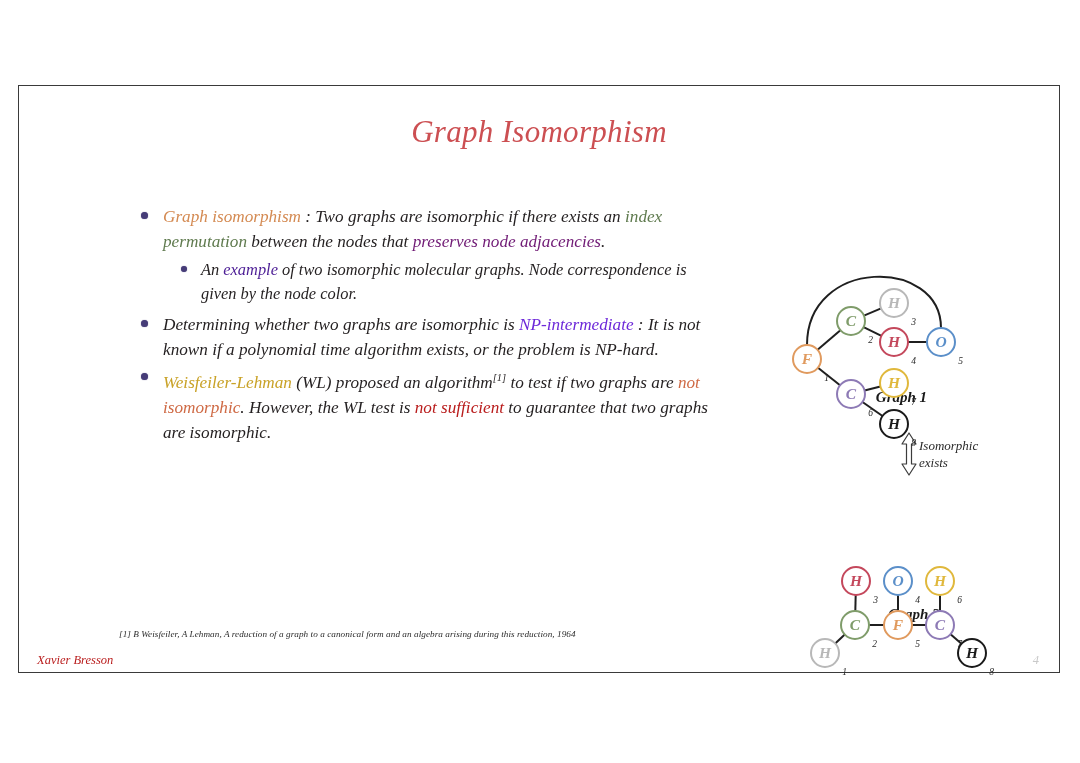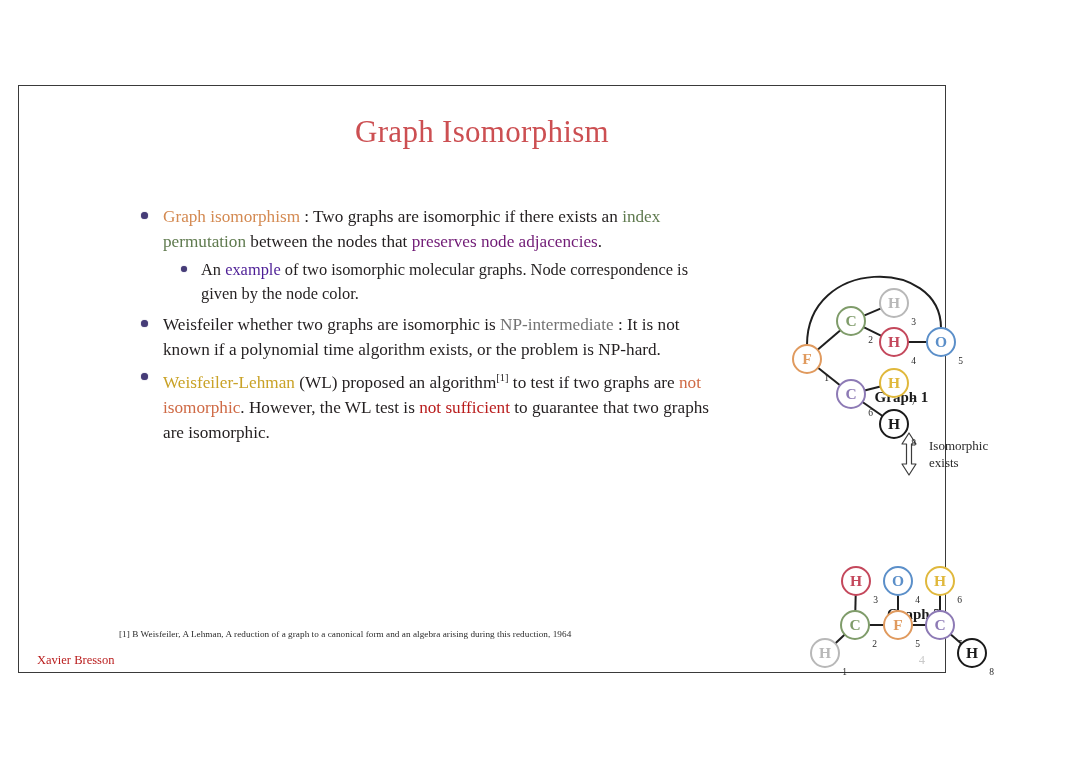--- a/index.html
+++ b/index.html
@@ -11,25 +11,26 @@
     width: 1080px;
     height: 763px;
     position: relative;
     font-family: "Liberation Serif", "DejaVu Serif", serif;
     overflow: hidden;
   }
   .slide {
     position: absolute;
     left: 18px;
     top: 85px;
-    width: 928px;
+    width: 1042px;
     height: 588px;
     border: 1.5px solid #3a3a3a;
     box-sizing: border-box;
     background: #ffffff;
+    font-style: italic;
   }
   .slide-title {
     position: absolute;
     left: 0;
     top: 28px;
     width: 100%;
     text-align: center;
     font-size: 31px;
     color: #cc4f52;
     letter-spacing: 0.3px;
@@ -72,21 +73,21 @@
   .bullet.sub > .dot {
     left: 52px;
     width: 6px;
     height: 6px;
     top: 8px;
   }
   .c-orange   { color: #d48a52; }
   .c-green    { color: #5f7a4e; }
   .c-red      { color: #701a75; }
   .c-blue     { color: #4c1d95; }
-  .c-purple   { color: #737373; }
+  .c-purple   { color: #6d28d9; }
   .c-gold     { color: #c9a227; }
   .c-orangered{ color: #cf6a45; }
   .c-gray     { color: #b91c1c; }
   sup.fn { font-size: 10.5px; vertical-align: super; }
 
   
   .footnote {
     position: absolute;
     left: 100px;
     top: 543px;
@@ -171,21 +172,20 @@
   .n-black  { border-color: #1a1a1a; color: #1a1a1a; }
 
   .arrow-block {
     position: absolute;
     left: 880px;
     top: 340px;
     width: 140px;
     height: 55px;
     display: flex;
     align-items: center;
-    gap: 10px;
   }
   .arrow-label {
     font-size: 13px;
     color: #2a2a2a;
     line-height: 17px;
     font-family: "Liberation Serif", "DejaVu Serif", serif;
   }
   svg.edges { position: absolute; left: 0; top: 0; overflow: visible; }
 </style>
 </head>
@@ -202,21 +202,21 @@
       <span class="c-orange">Graph isomorphism</span><span> : Two graphs are isomorphic if there exists an </span><span class="c-green">index permutation</span><span> between the nodes that </span><span class="c-red">preserves node adjacencies</span><span>.</span>
     </div>
 
     <div class="bullet sub">
       <span class="dot"></span>
       <span>An </span><span class="c-blue">example</span><span> of two isomorphic molecular graphs. Node correspondence is given by the node color.</span>
     </div>
 
     <div class="bullet">
       <span class="dot"></span>
-      <span>Weisfeiler whether two graphs are isomorphic is </span><span class="c-purple">NP-intermediate</span><span> : It is not known if a polynomial time algorithm exists, or the problem is NP-hard.</span>
+      <span>Determining whether two graphs are isomorphic is </span><span class="c-purple">NP-intermediate</span><span> : It is not known if a polynomial time algorithm exists, or the problem is NP-hard.</span>
     </div>
 
     <div class="bullet">
       <span class="dot"></span>
       <span class="c-gold">Weisfeiler-Lehman</span><span> (WL) proposed an algorithm</span><sup class="fn">[1]</sup><span> to test if two graphs are </span><span class="c-orangered">not isomorphic</span><span>. However, the WL test is </span><span class="c-gray">not sufficient</span><span> to guarantee that two graphs are isomorphic.</span>
     </div>
 
   </div>
 
   <div class="figure" id="graph1-figure">

